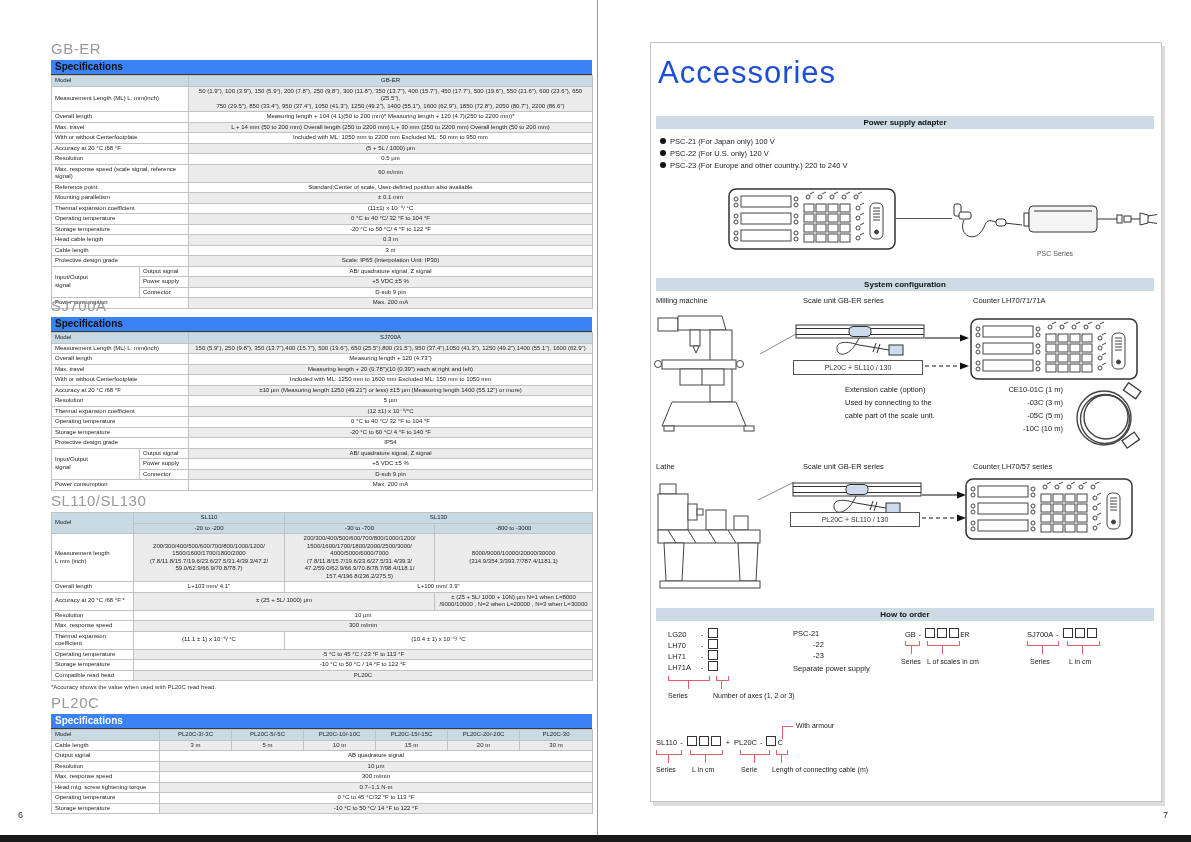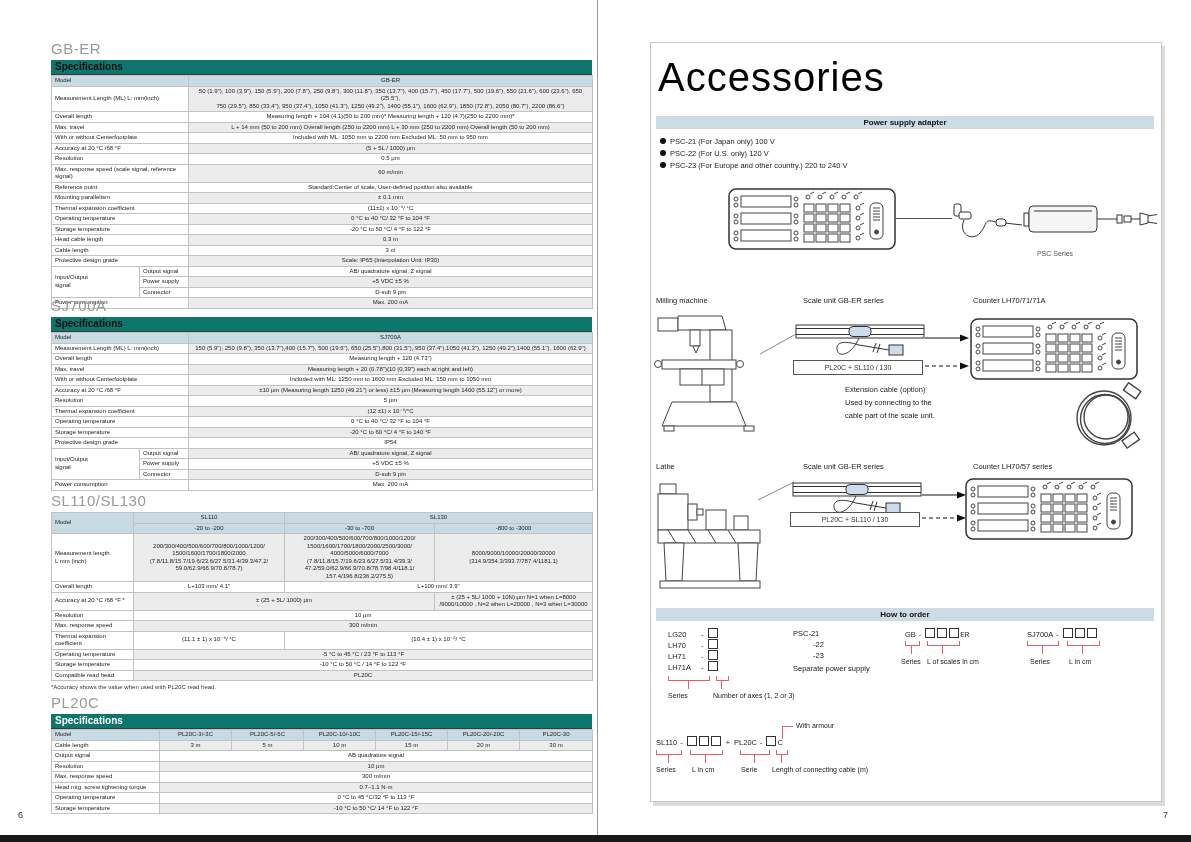--- a/index.html
+++ b/index.html
@@ -6,36 +6,36 @@
   #canvas{position:relative;width:1191px;height:842px;background:#fff;overflow:hidden;
           font-family:"Liberation Sans","DejaVu Sans",sans-serif;color:#222;}
   .abs{position:absolute;}
   
   #bottom-strip{left:0;top:835px;width:1191px;height:7px;background:#191919;}
   #page-divider{left:597px;top:0;width:1px;height:835px;background:#9a9a9a;}
   .page-num{font-size:9px;color:#333;}
   
   .spec-section{position:absolute;left:37px;width:541px;padding-left:14px;}
   .sec-title{font-size:15px;color:#9a9a9a;letter-spacing:.5px;margin:0 0 3px 0;}
-  .sec-bar{background:#0f766e;border-bottom:1px solid #3a3a3a;font-size:10px;font-weight:bold;
+  .sec-bar{background:#3b82f6;border-bottom:1px solid #3a3a3a;font-size:10px;font-weight:bold;
            padding:1px 4px 2px 4px;color:#111;}
   .sec-bar.light{color:#fdfdfd;}
   table.spec{border-collapse:collapse;width:541px;table-layout:fixed;margin-top:0;
              border-bottom:1px solid #8a8a8a;}
   table.spec td{border:1px solid #c2c2c2;font-size:6px;line-height:1.25;padding:1px 3px;
                 text-align:center;vertical-align:middle;white-space:pre-line;word-wrap:break-word;}
   table.spec td.lab{text-align:left;background:#fff;}
   table.spec tr.g td:not(.lab){background:#ececec;}
   table.spec tr.head td{background:#c8dae4;}
   table.spec tr.head td.lab{background:#c8dae4;}
   .footnote{font-size:6px;color:#333;margin-top:3px;}
   
   #right-box{left:650px;top:42px;width:510px;height:758px;background:#fff;
              border:1px solid #c6c6c6;box-shadow:3px 4px 0 #dcdcdc;}
-  #accessories-title{left:658px;top:55px;font-size:40px;color:#000000;letter-spacing:1px;}
+  #accessories-title{left:658px;top:55px;font-size:31px;color:#1d4ed8;letter-spacing:1px;}
   .rbar{left:656px;width:498px;height:13px;background:#ccdbe4;font-size:8px;font-weight:bold;
         text-align:center;line-height:13px;color:#111;}
   .blt{font-size:7.5px;line-height:12px;white-space:nowrap;}
   .blt .dot{display:inline-block;width:6px;height:6px;border-radius:50%;background:#111;margin-right:4px;}
   .lbl{font-size:7.5px;white-space:nowrap;color:#222;}
   .small-gray{font-size:7px;color:#555;}
   .devbox{border:1px solid #555;background:#fff;font-size:7px;text-align:center;color:#333;}
   svg{display:block;}
   
   .oline{font-size:7.5px;white-space:nowrap;}
@@ -487,20 +487,21 @@
       <rect x="167" y="19" width="5" height="8"></rect>
       <rect x="174" y="20" width="7" height="6"></rect>
       <line x1="181" y1="23" x2="190" y2="23"></line>
       <path d="M190,17 l8,2 v8 l-8,2 z"></path>
       <line x1="198" y1="20" x2="207" y2="18.5"></line>
       <line x1="198" y1="26" x2="207" y2="27.5"></line>
     </g>
   </svg>
   <div class="abs small-gray" style="left:1000px;top:250px;width:110px;text-align:center;">PSC Series</div>
 
+  <div class="abs rbar" style="top:278px;">System configuration</div>
 
   <div class="abs lbl" style="left:656px;top:296px;">Milling machine</div>
   <div class="abs lbl" style="left:803px;top:296px;">Scale unit GB-ER series</div>
   <div class="abs lbl" style="left:973px;top:296px;">Counter LH70/71/71A</div>
 
   <svg class="abs" style="left:652px;top:308px;" width="118" height="130" viewBox="0 0 118 130">
     <g stroke="#444" fill="#fff" stroke-width="1">
       <rect x="6" y="10" width="20" height="13"></rect>
       <path d="M26,8 h44 l4,14 h-48 z"></path>
       <rect x="58" y="22" width="22" height="72"></rect>
@@ -530,20 +531,26 @@
       <use href="#arrow-dash"></use>
     </svg>
   <svg class="abs" style="left:970px;top:318px;" width="168" height="62" viewBox="0 0 168 62">
       <use href="#cnt"></use>
     </svg>
 
   <div class="abs" style="left:845px;top:383px;line-height:13px;" id="ext-lines">
       <div class="lbl">Extension cable (option)</div>
       <div class="lbl">Used by connecting to the</div>
       <div class="lbl">cable part of the scale unit.</div>
+    </div>
+  <div class="abs" style="left:978px;top:383px;width:85px;text-align:right;line-height:13px;" id="ce-list">
+      <div class="lbl">CE10-01C (1 m)</div>
+      <div class="lbl">-03C (3 m)</div>
+      <div class="lbl">-05C (5 m)</div>
+      <div class="lbl">-10C (10 m)</div>
     </div>
   <svg class="abs" style="left:1068px;top:380px;" width="76" height="72" viewBox="0 0 76 72">
     <g stroke="#444" fill="none" stroke-width="1.4">
       <circle cx="36" cy="38" r="27"></circle>
       <circle cx="38" cy="37" r="22"></circle>
       <circle cx="37" cy="39" r="24.5"></circle>
       <rect x="57" y="6" width="15" height="9" fill="#fff" transform="rotate(35 64 10)"></rect>
       <rect x="55" y="56" width="15" height="9" fill="#fff" transform="rotate(-35 62 60)"></rect>
     </g>
   </svg>

